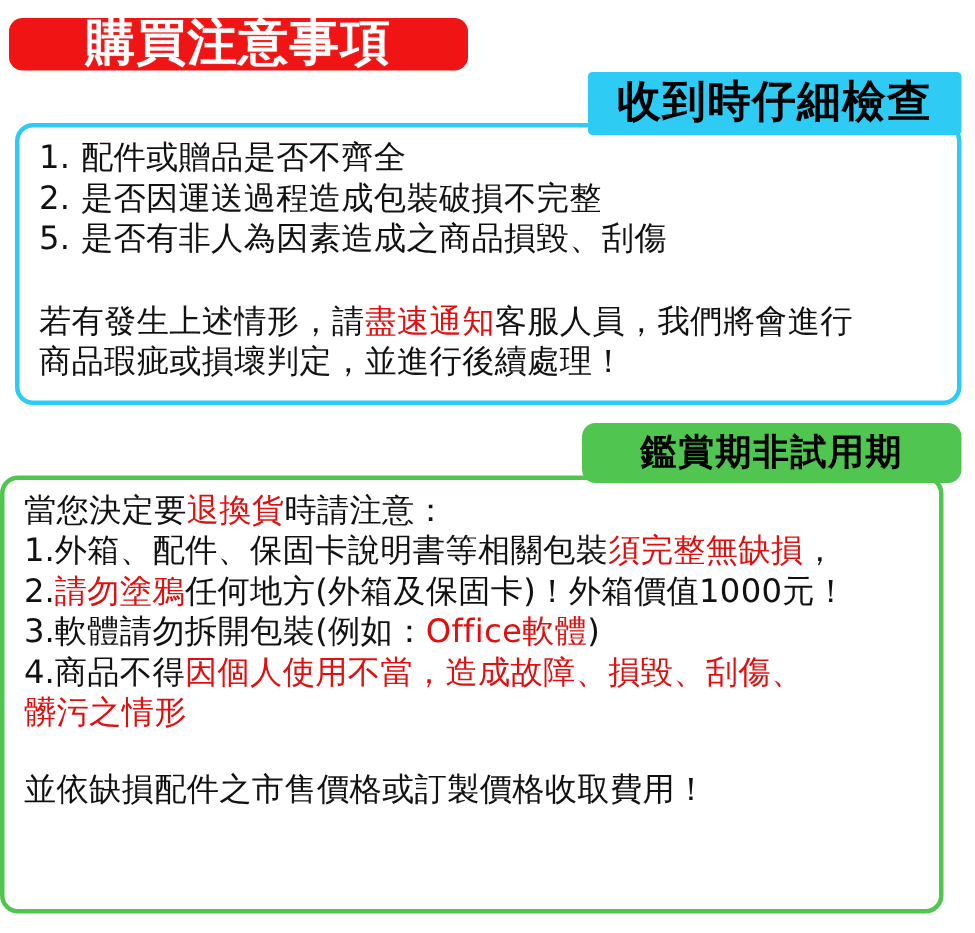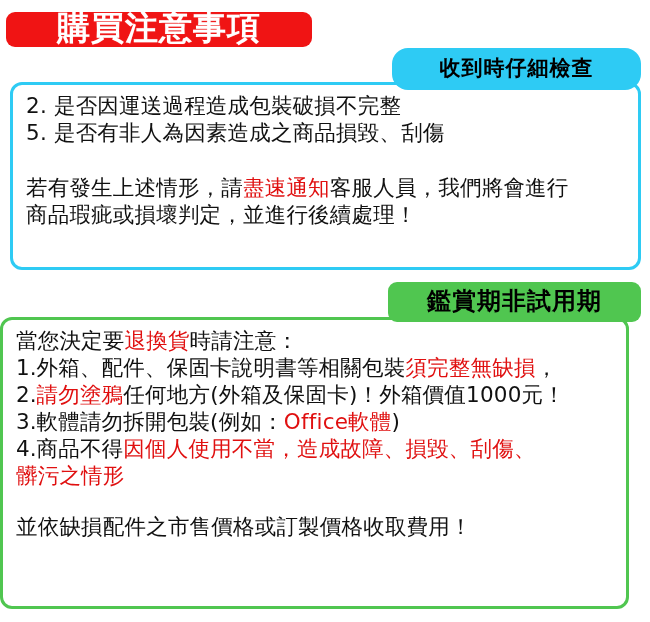--- a/index.html
+++ b/index.html
@@ -42,23 +42,23 @@
     padding-bottom: 2px;
     text-shadow: 0 0 1px rgba(255,255,255,0.35);
   }
 
   #inspect-badge {
     left: 392px;
     top: 48px;
     width: 249px;
     height: 42px;
     background: #2ecbf4;
-    border-radius: 16px;
+    border-radius: 3px;
     color: #000000;
-    font-size: 21px;
+    font-size: 29px;
     justify-content: center;
     padding-bottom: 2px;
     z-index: 4;
   }
 
   #cooling-badge {
     left: 388px;
     top: 282px;
     width: 253px;
     height: 40px;
@@ -125,20 +125,21 @@
   <span>購買注意事項</span>
 </div>
 
 <div class="badge" id="inspect-badge">
   <span>收到時仔細檢查</span>
 </div>
 
 <div class="panel" id="inspect-panel">
   <div class="panel-inner">
 
+    <div class="line blk">1. 配件或贈品是否不齊全</div>
     <div class="line blk">2. 是否因運送過程造成包裝破損不完整</div>
     <div class="line blk">5. 是否有非人為因素造成之商品損毀、刮傷</div>
 
     <div class="spacer-lg"></div>
 
     <div class="line">
       <span class="blk">若有發生上述情形，請</span><span class="red">盡速通知</span><span class="blk">客服人員，我們將會進行</span>
     </div>
     <div class="line blk">商品瑕疵或損壞判定，並進行後續處理！</div>
   </div>

